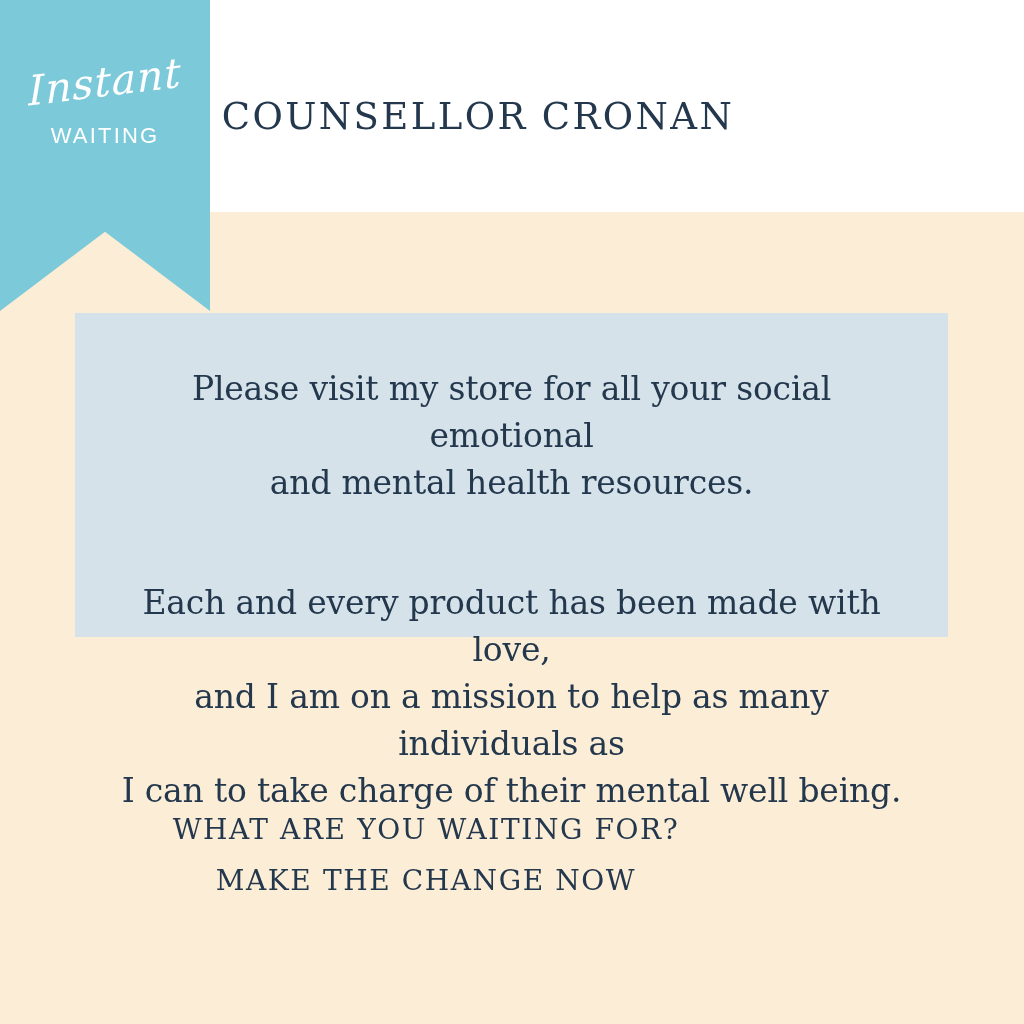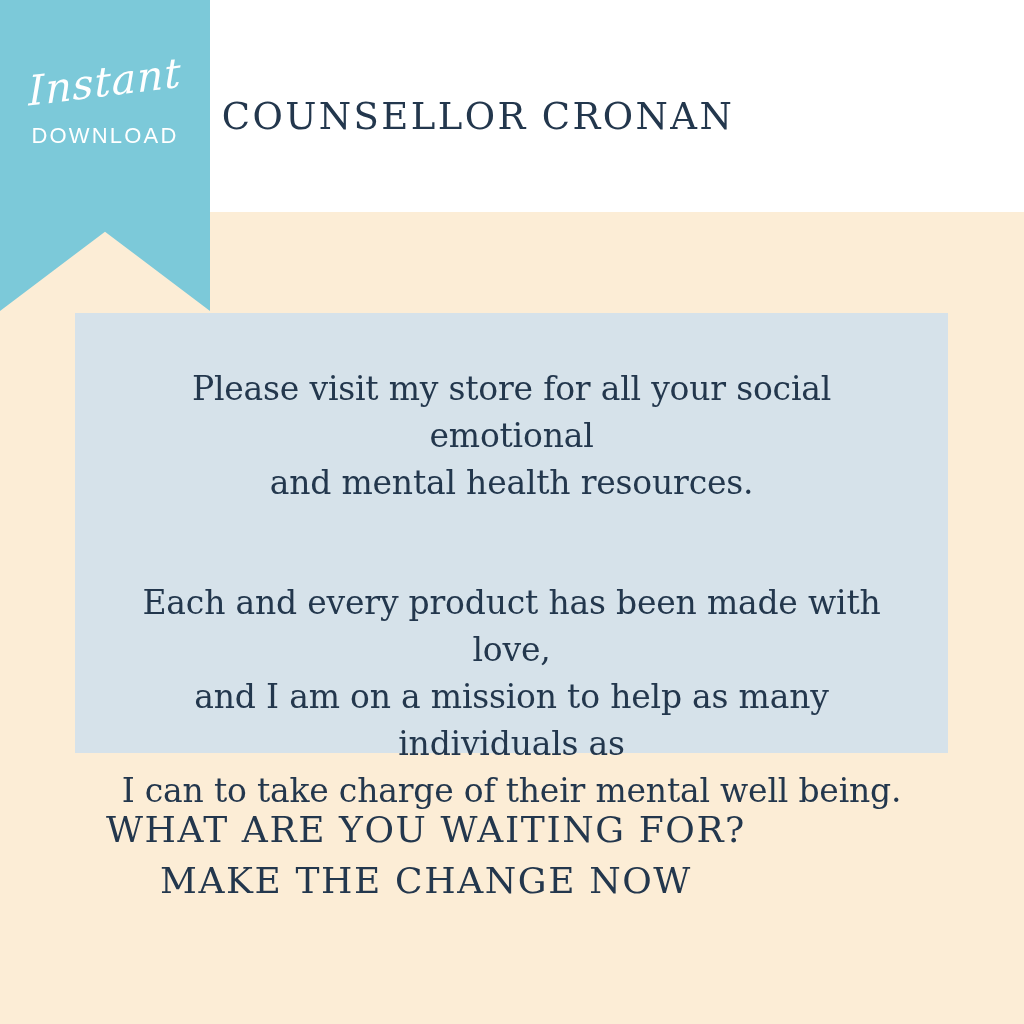--- a/index.html
+++ b/index.html
@@ -97,21 +97,21 @@
     line-height: 1.0;
     white-space: nowrap;
   }
 
   
   .message-panel {
     position: absolute;
     left: 75px;
     top: 313px;
     width: 873px;
-    height: 440px;
+    height: 324px;
     background: #d6e2ea;
     box-sizing: border-box;
     padding: 52px 34px 0 34px;
     text-align: center;
     z-index: 3;
   }
 
   .message-paragraph {
     margin: 0;
     color: #23374d;
@@ -130,38 +130,38 @@
   
   .cta {
     position: absolute;
     left: 0;
     top: 804px;
     width: 852px;
     text-align: center;
     color: #23374d;
     font-family: "DejaVu Serif", serif;
     font-weight: 400;
-    font-size: 36px;
+    font-size: 28px;
     line-height: 51px;
     letter-spacing: 1.6px;
     white-space: pre-line;
   }
 </style>
 </head>
 <body>
 
 <div id="canvas">
 
   <div class="header-band"></div>
   <div class="body-band"></div>
 
   <div class="ribbon">
     <div class="ribbon-inner">
       <span class="ribbon-script">Instant</span>
-      <span class="ribbon-caps">DOWNLOAD</span>
+      <span class="ribbon-caps">WAITING</span>
     </div>
   </div>
 
   <div class="page-title">COUNSELLOR CRONAN</div>
 
   <div class="message-panel">
     <p class="message-paragraph">Please visit my store for all your social emotional
 and mental health resources.</p>
     <p class="message-paragraph">Each and every product has been made with love,
 and I am on a mission to help as many individuals as

